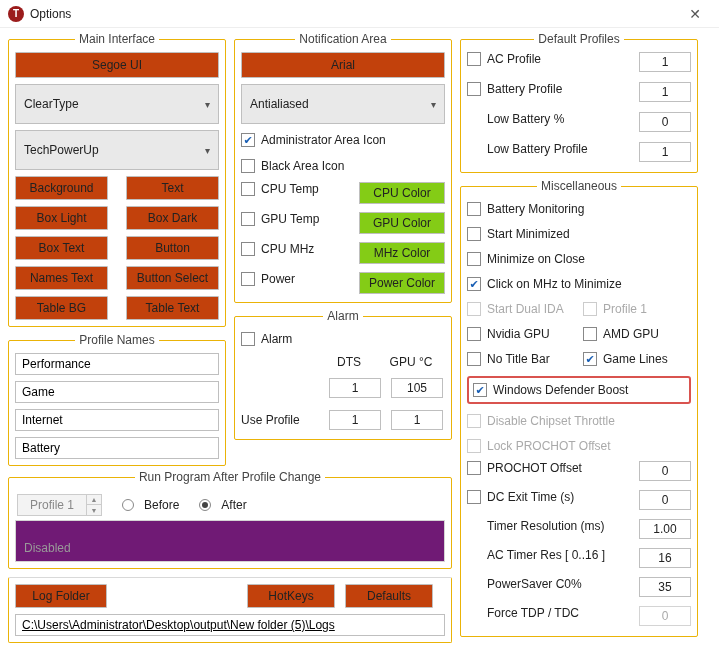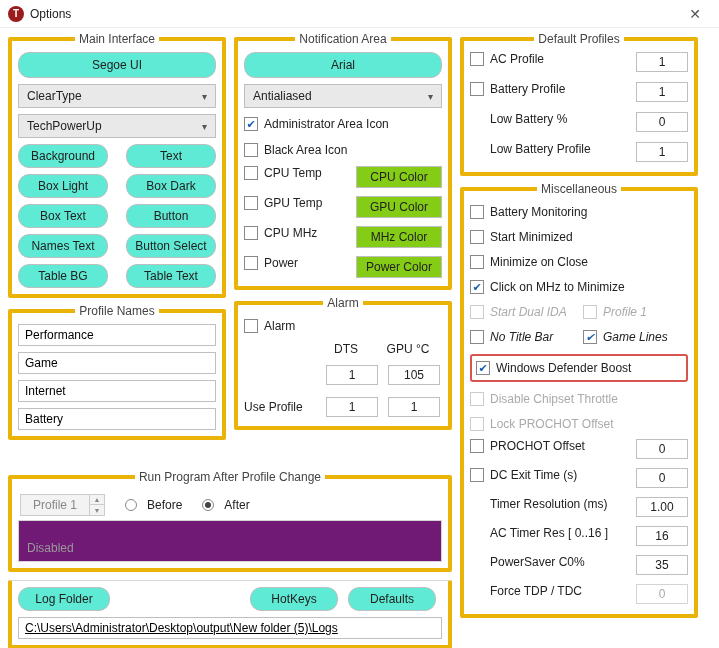--- a/index.html
+++ b/index.html
@@ -6,25 +6,25 @@
   body { margin:0; background:#fff; color:#222; width:719px; height:648px; overflow:hidden; }
   .titlebar { height:28px; display:flex; align-items:center; padding:0 8px; border-bottom:1px solid #eee; }
   .titlebar .icon { width:16px; height:16px; border-radius:50%; background:#9b1c1c; color:#fff; display:flex; align-items:center; justify-content:center; font-size:10px; font-weight:bold; margin-right:6px; }
   .titlebar .title { flex:1; }
   .titlebar .close { width:32px; text-align:center; color:#555; font-size:14px; cursor:pointer; }
   .content { display:flex; padding:4px 8px; gap:8px; }
   .col { display:flex; flex-direction:column; gap:6px; }
   .col.left  { width:218px; }
   .col.mid   { width:218px; }
   .col.right { width:238px; }
-  fieldset { border:4px solid #eab308; border-radius:2px; padding:6px; margin:0; }
+  fieldset { border:1px solid #eab308; border-radius:2px; padding:6px; margin:0; }
   legend { padding:0 4px; color:#444; text-align:center; width:auto; margin:0 auto; }
-  .btn { background:#5eead4; border:1px solid #bfbfbf; height:24px; display:flex; align-items:center; justify-content:center; cursor:pointer; border-radius:11px; }
+  .btn { background:#c2410c; border:1px solid #bfbfbf; height:24px; display:flex; align-items:center; justify-content:center; cursor:pointer; border-radius:1px; }
   .btn.wide { width:100%; height:26px; }
-  .select { position:relative; background:#e9e9e9; border:1px solid #bfbfbf; height:24px; display:flex; align-items:center; padding:0 8px; cursor:pointer; }
+  .select { position:relative; background:#e9e9e9; border:1px solid #bfbfbf; height:40px; display:flex; align-items:center; padding:0 8px; cursor:pointer; }
   .select .chev { position:absolute; right:8px; font-size:10px; color:#555; }
   .row2 { display:flex; gap:18px; }
   .row2 > * { flex:1; }
   .txtfield { width:100%; height:22px; border:1px solid #bfbfbf; padding:2px 6px; background:#fff; }
   .chkrow { display:flex; align-items:center; gap:6px; height:20px; }
   .chk { width:14px; height:14px; border:1px solid #888; background:#fff; display:flex; align-items:center; justify-content:center; cursor:pointer; font-size:11px; color:#1a5fb4; line-height:1; }
   .chk.disabled { border-color:#ccc; color:#bbb; cursor:default; }
   .lbl.disabled { color:#aaa; }
   .smallbtn { background:#84cc16; border:1px solid #bfbfbf; height:22px; display:flex; align-items:center; justify-content:center; cursor:pointer;margin-left:24px; }
   .valbox { width:52px; height:20px; border:1px solid #bfbfbf; text-align:center; background:#fff; display:flex; align-items:center; justify-content:center; }
@@ -34,21 +34,21 @@
   .stack { display:flex; flex-direction:column; gap:6px; }
   .radio { width:12px; height:12px; border:1px solid #888; border-radius:50%; display:inline-flex; align-items:center; justify-content:center; margin-right:4px; }
   .radio .dot { width:6px; height:6px; background:#444; border-radius:50%; }
   .spinbox { display:flex; align-items:center; }
   .spinbox .sp { width:70px; height:22px; border:1px solid #ccc; background:#f3f3f3; display:flex; align-items:center; justify-content:center; color:#888; }
   .spinbox .arrows { display:flex; flex-direction:column; border:1px solid #ccc; border-left:none; }
   .spinbox .arrows span { width:14px; height:10px; font-size:7px; display:flex; align-items:center; justify-content:center; background:#f3f3f3; color:#888; border-bottom:1px solid #ccc; }
   .spinbox .arrows span:last-child { border-bottom:none; }
   .disabledtxt { width:100%; height:24px; border:1px solid #d4d4d4; background:#701a75; color:#999; padding:20px 8px; }
   .btnrow { display:flex; gap:10px; justify-content:flex-end; padding:6px 14px 10px 0; }
-  .two-col-chk { display:flex; gap:8px;font-style:italic; }
+  .two-col-chk { display:flex; gap:8px; }
   .two-col-chk > div { flex:1; }
   .hl { border:2px solid #d9534f; border-radius:3px; padding:2px 4px; margin:2px 0; }
   .alarm-hdrs { display:flex; gap:10px; justify-content:flex-end; padding-right:8px; }
   .alarm-row { display:flex; align-items:center; gap:10px; justify-content:flex-end; padding-right:2px; height:26px; }
   .alarm-row .alab { flex:1; }
   .runrow { display:flex; align-items:center; gap:20px; padding:4px 2px; }
   .logrow { display:flex; gap:140px; align-items:center; margin-bottom:6px; }
 </style>
 </head>
 <body>
@@ -218,20 +218,30 @@
             <span class="lbl">Click on MHz to Minimize</span>
           </div>
         <div class="two-col-chk">
           <div class="chkrow">
               <span class="chk disabled"></span>
               <span class="lbl disabled">Start Dual IDA</span>
             </div>
           <div class="chkrow">
               <span class="chk disabled"></span>
               <span class="lbl disabled">Profile 1</span>
+            </div>
+        </div>
+        <div class="two-col-chk">
+          <div class="chkrow">
+              <span class="chk"></span>
+              <span class="lbl">Nvidia GPU</span>
+            </div>
+          <div class="chkrow">
+              <span class="chk"></span>
+              <span class="lbl">AMD GPU</span>
             </div>
         </div>
         <div class="two-col-chk">
           <div class="chkrow">
               <span class="chk"></span>
               <span class="lbl">No Title Bar</span>
             </div>
           <div class="chkrow">
               <span class="chk">✔</span>
               <span class="lbl">Game Lines</span>

